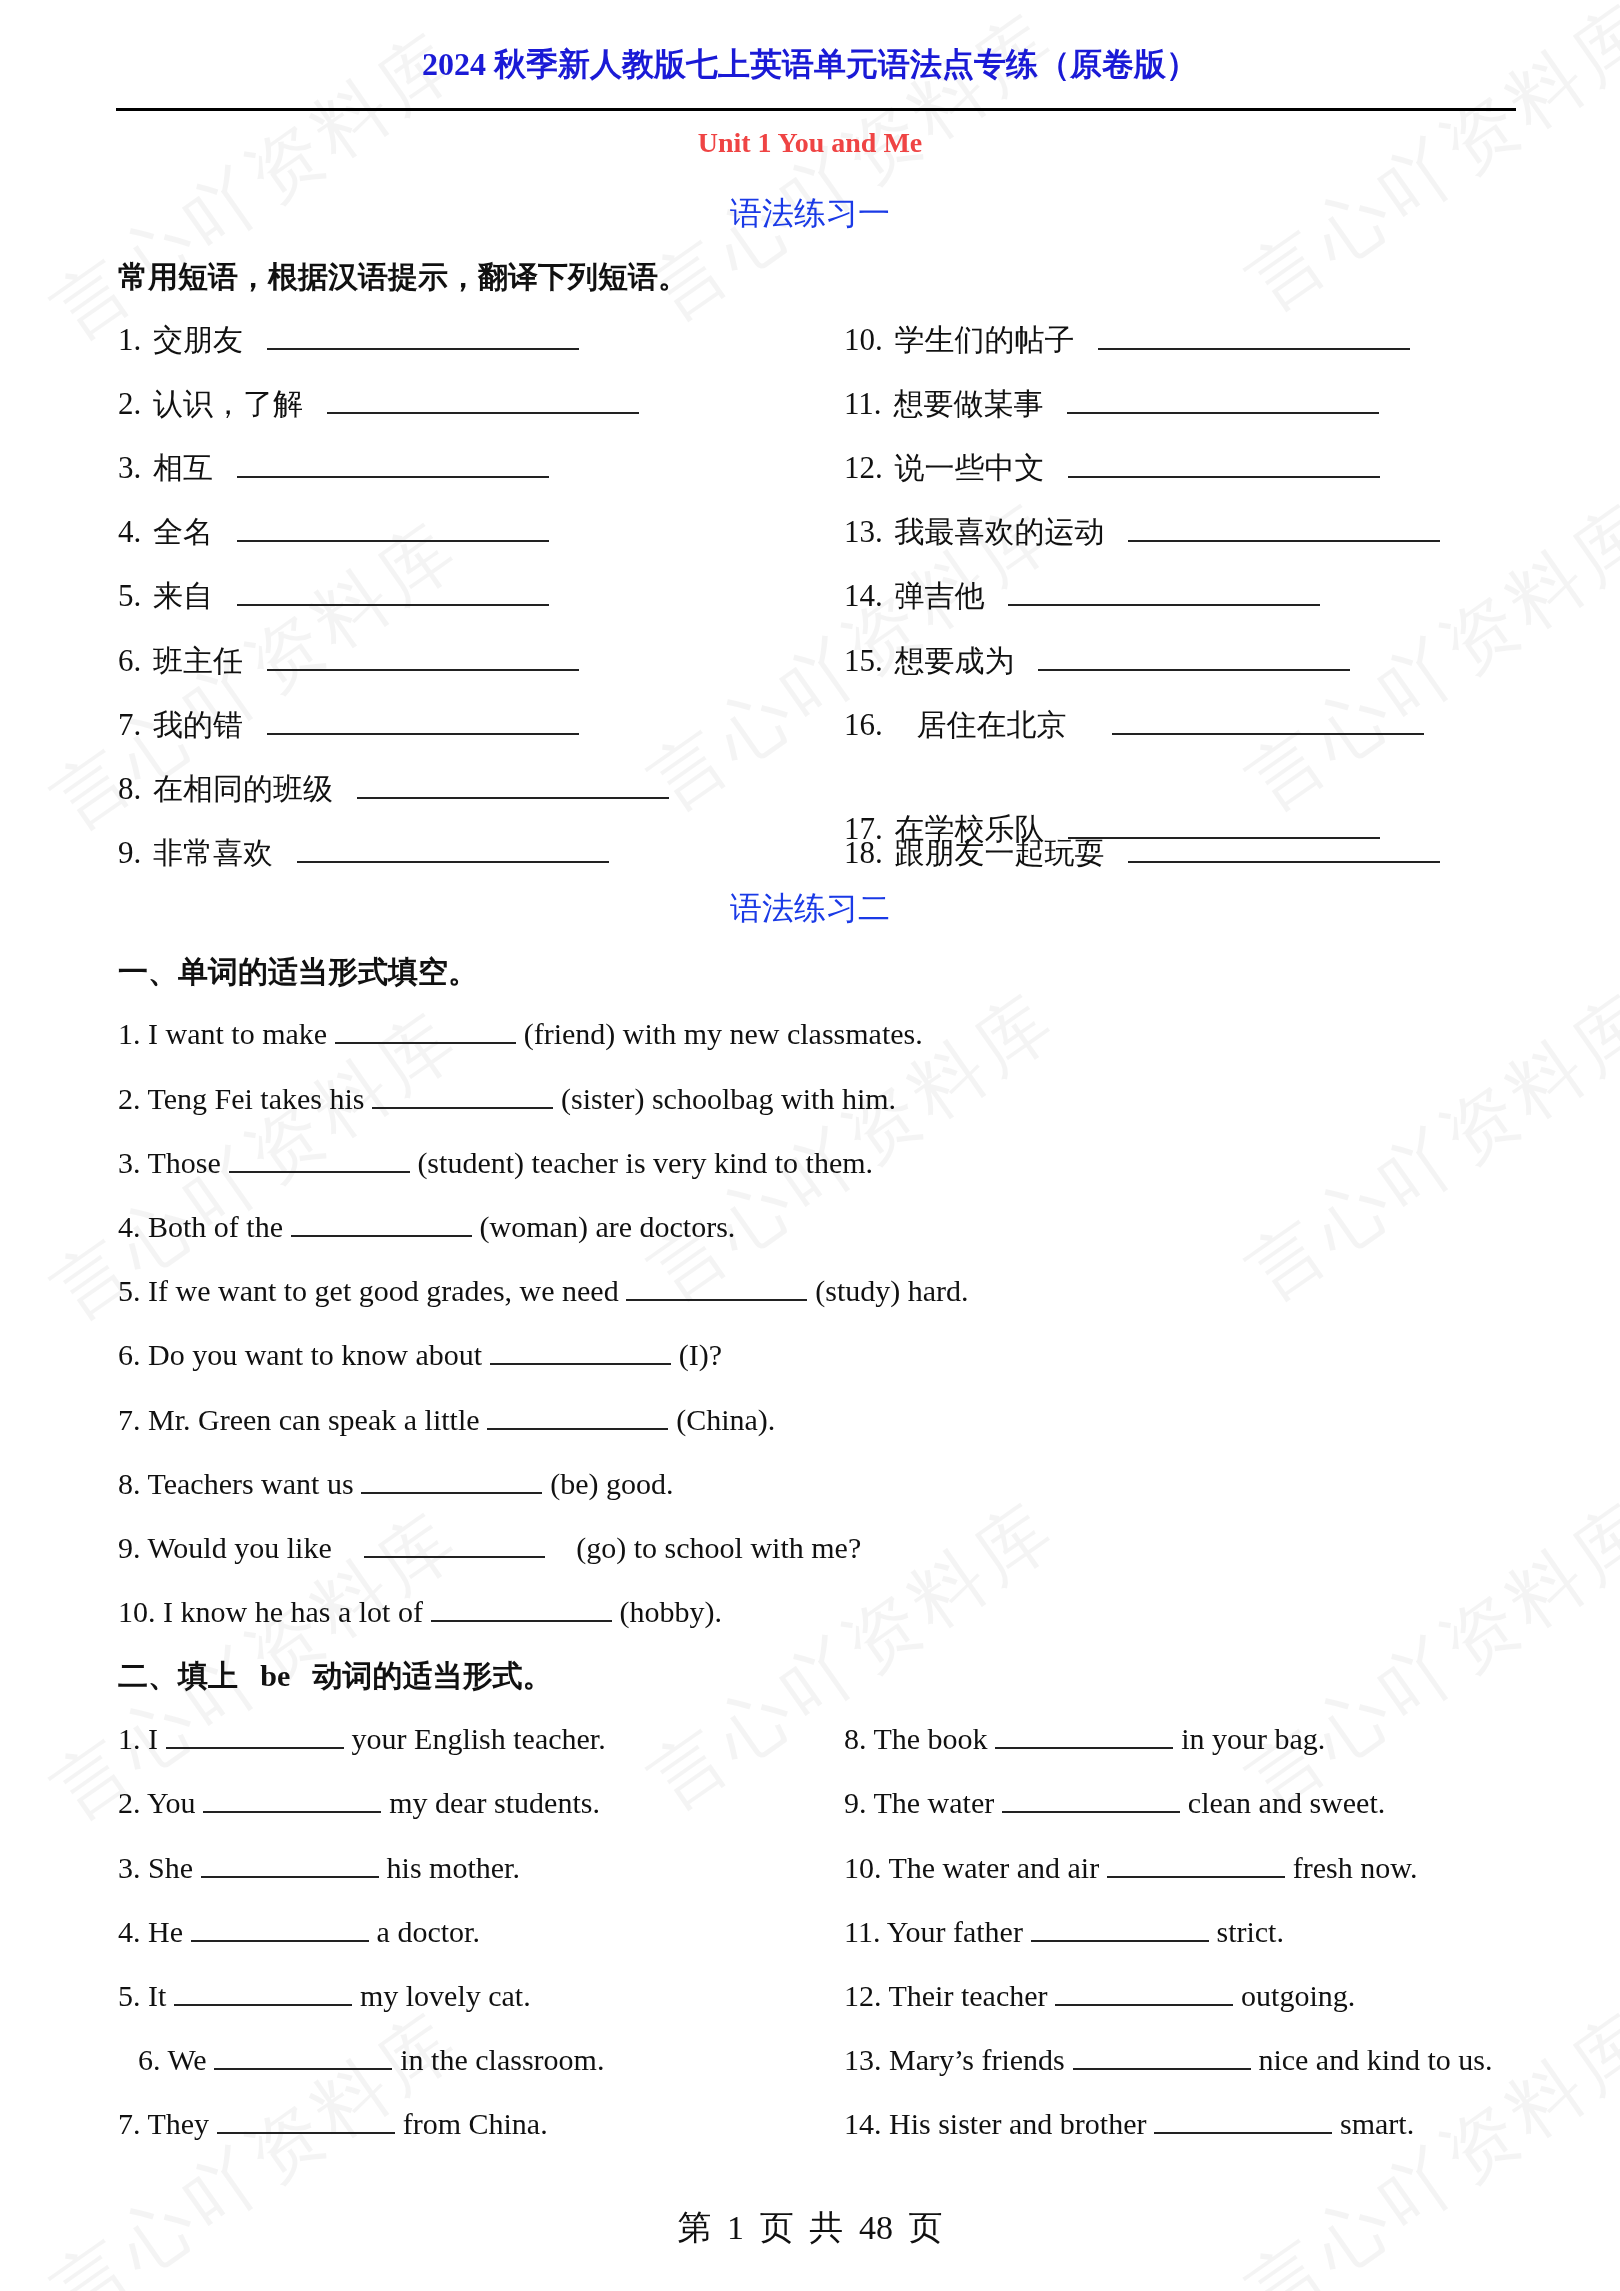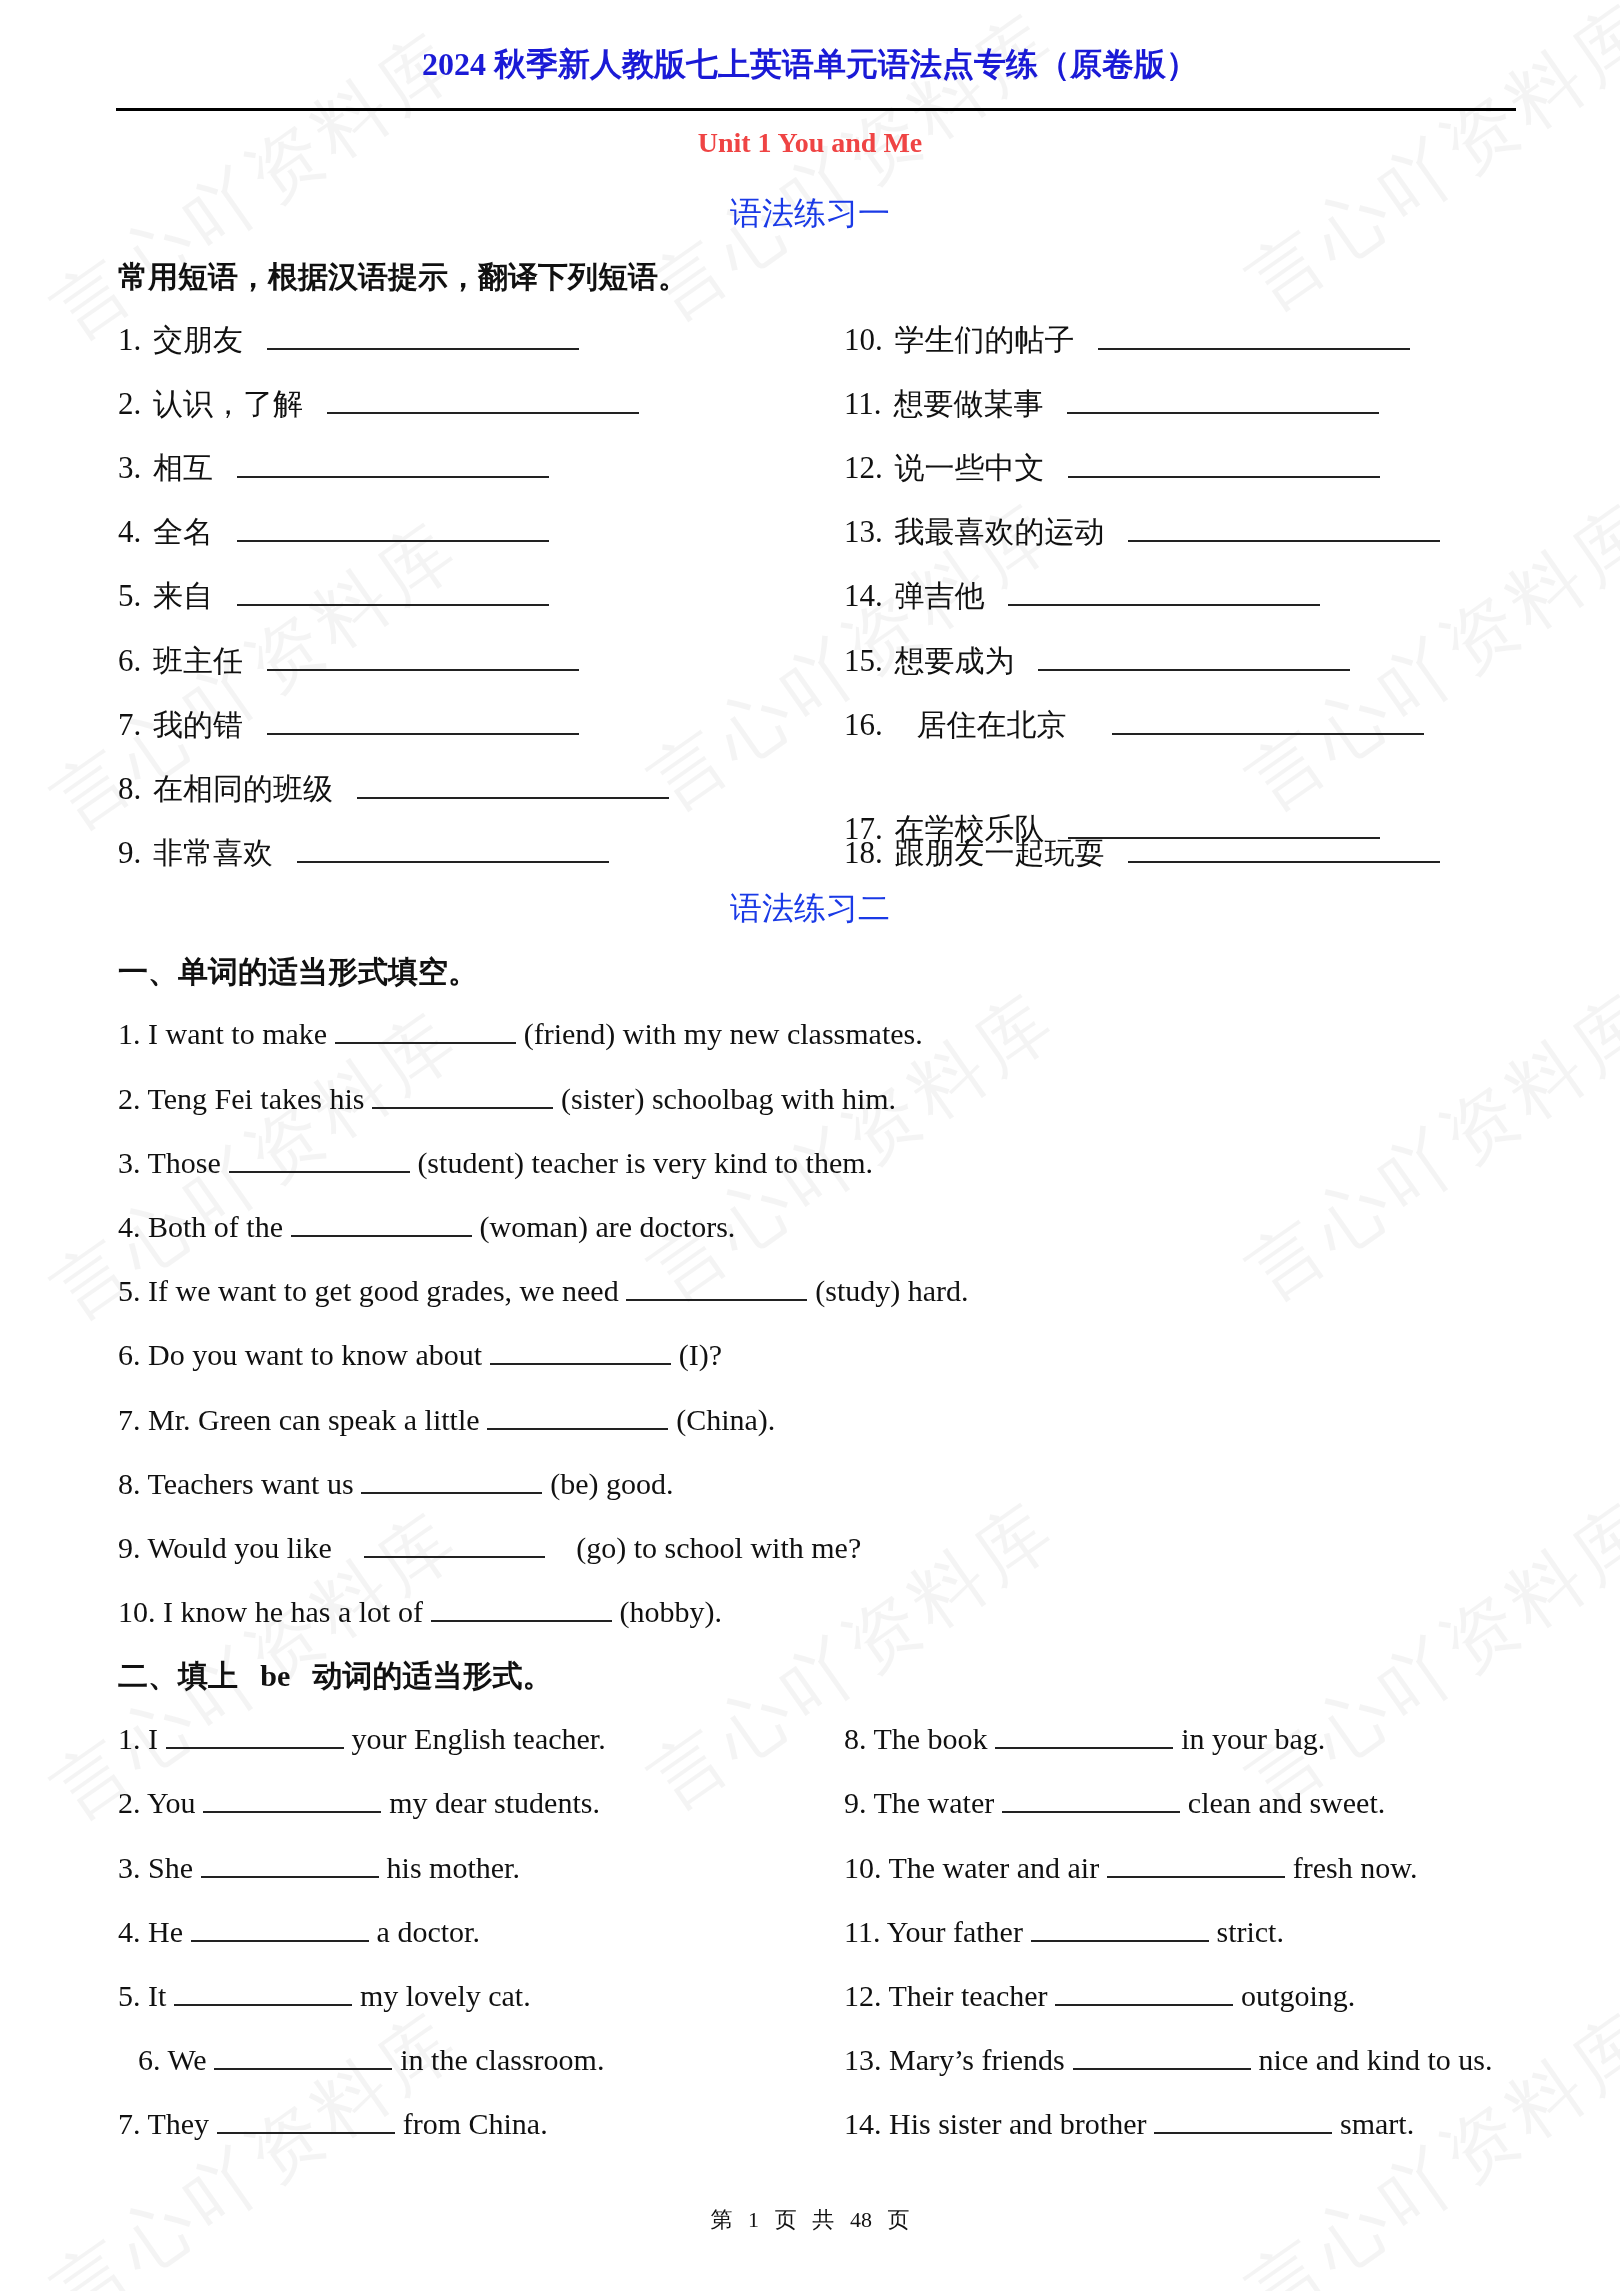--- a/index.html
+++ b/index.html
@@ -12,21 +12,21 @@
   .doc-title { left:0; width:1620px; text-align:center; top:43px; font-size:32px; font-weight:bold; color:#1a1ad6; }
   .rule { left:116px; width:1400px; top:108px; height:2.9px; background:#000; }
   .unit-title { left:0; width:1620px; text-align:center; top:127px; font-size:28px; font-weight:bold; color:#ef4444; }
   .section-title { left:0; width:1620px; text-align:center; font-size:32px; color:#1a3ae6; font-family:"DejaVu Sans",sans-serif; }
   .instr { left:118px; font-size:30px; font-weight:bold; font-family:"DejaVu Sans",sans-serif; }
   .row { font-size:31px; display:flex; align-items:baseline; }
   .row .num { margin-right:11.8px; }
   .row .cn { font-family:"DejaVu Sans",sans-serif; font-size:30px; }
   .blank { display:inline-block; border-bottom:2px solid #222; height:27.4px; vertical-align:baseline; }
   .en-row { font-size:30px; }
-  .footer { left:0; width:1620px; text-align:center; top:2205px; font-size:22px; font-family:"DejaVu Sans",sans-serif; }
+  .footer { left:0; width:1620px; text-align:center; top:2205px; font-size:34px; font-family:"DejaVu Sans",sans-serif; }
   .footer span { margin:0 7.8px; }
 </style>
 </head>
 <body>
 
 <div class="watermark" style="left:19.6px;top:137px;">言心吖资料库</div>
 <div class="watermark" style="left:617px;top:118px;">言心吖资料库</div>
 <div class="watermark" style="left:1215px;top:108px;">言心吖资料库</div>
 <div class="watermark" style="left:19.6px;top:627px;">言心吖资料库</div>
 <div class="watermark" style="left:617px;top:608px;">言心吖资料库</div>

